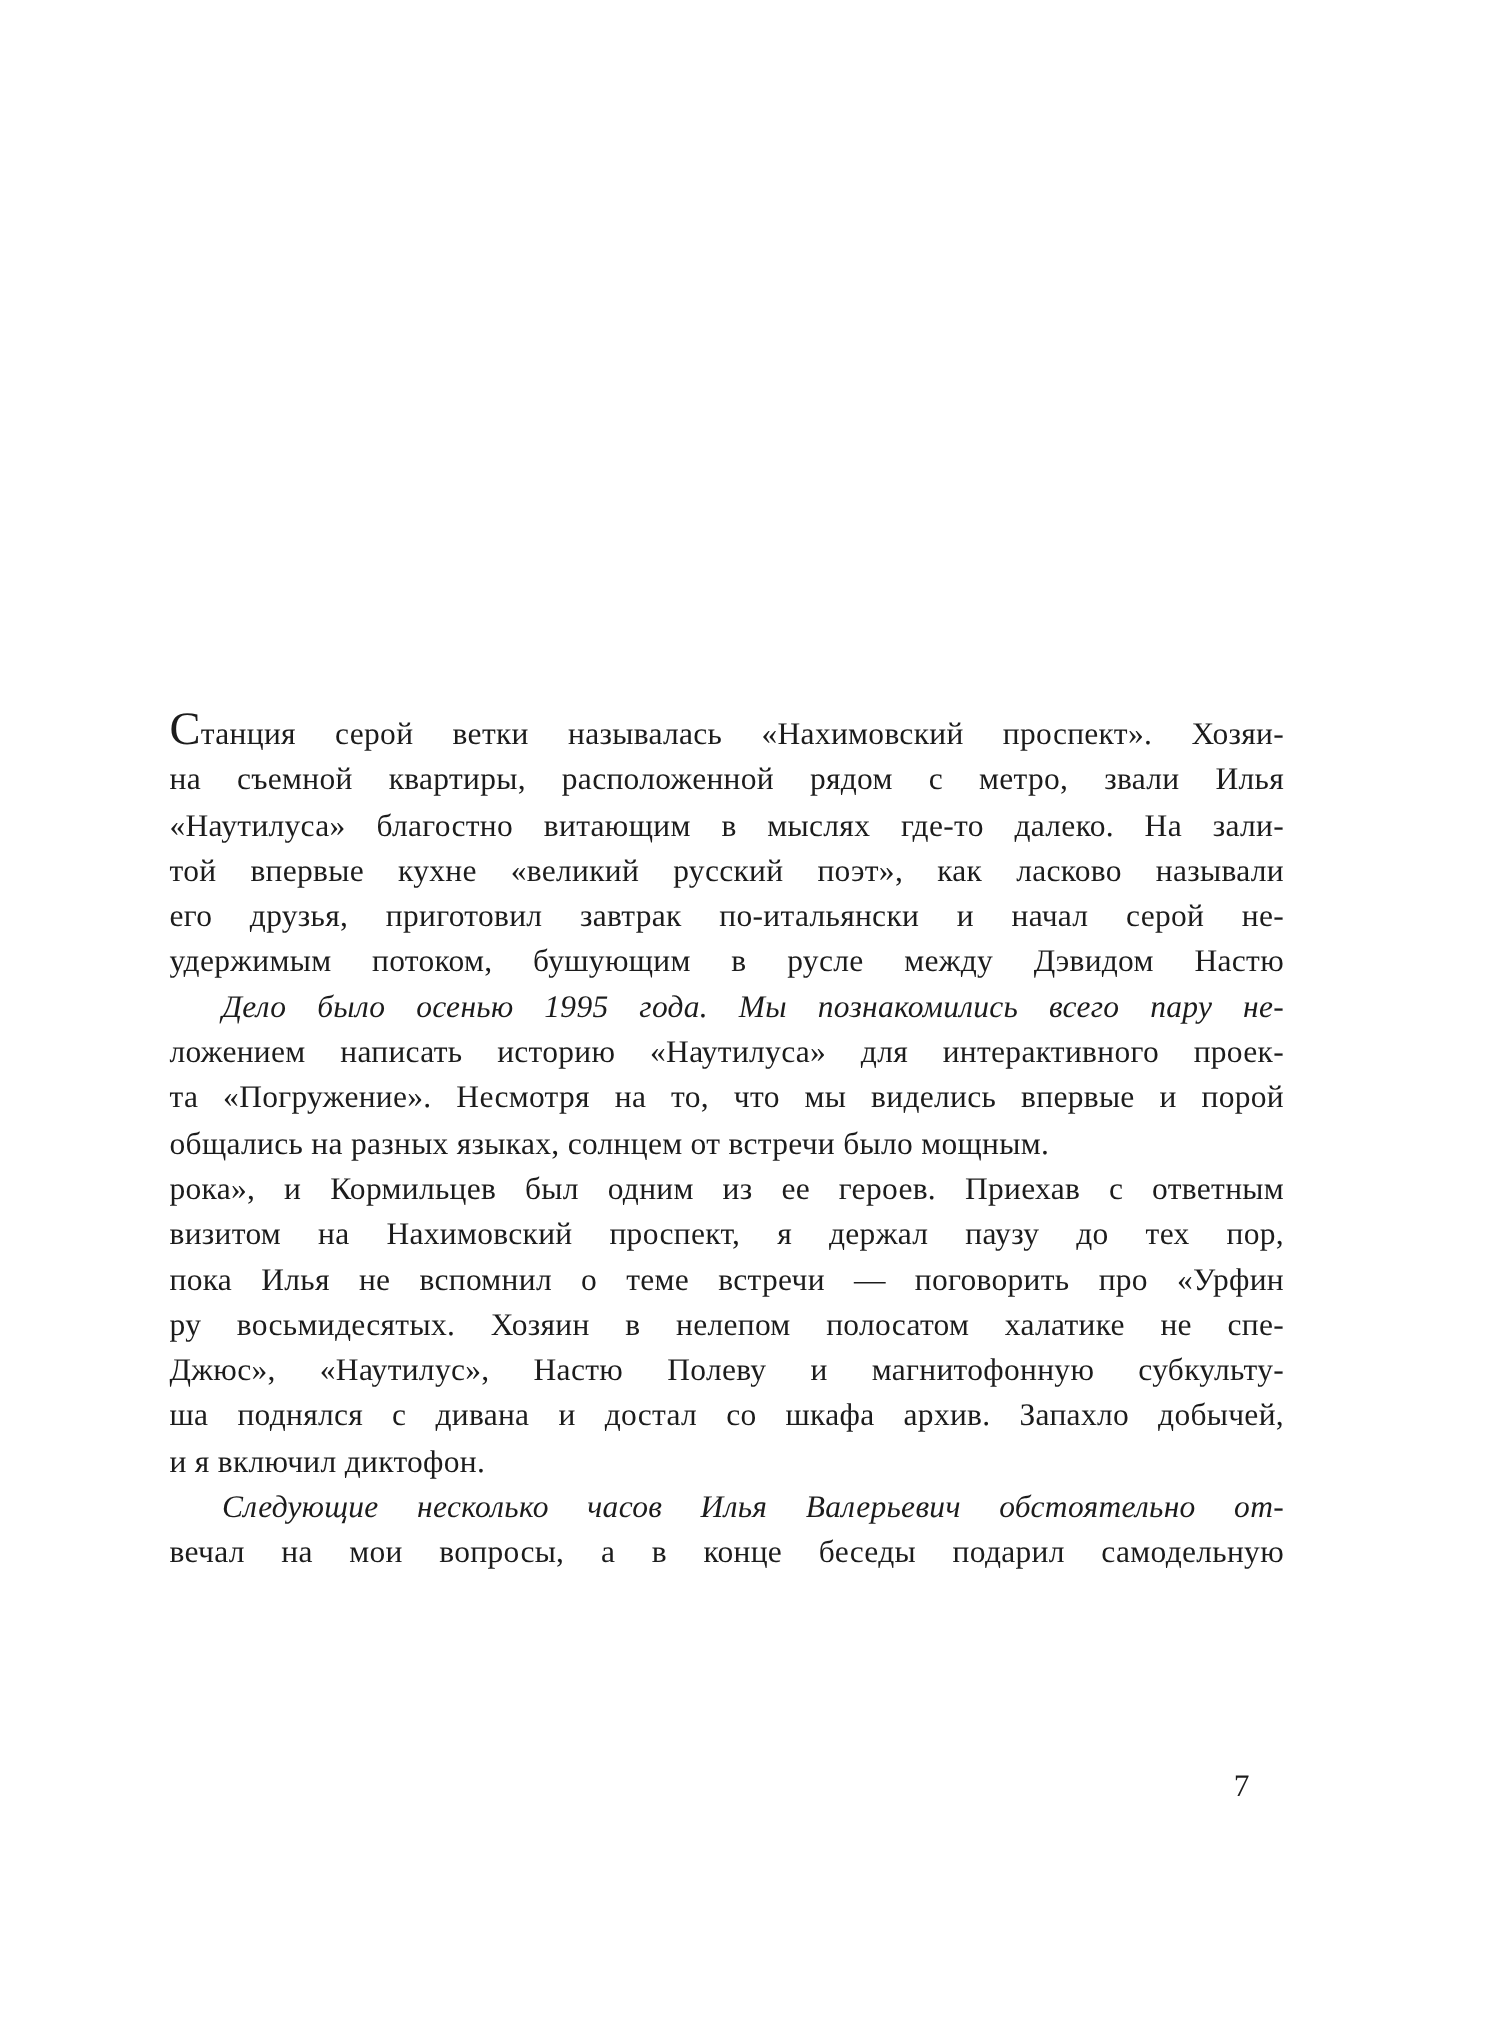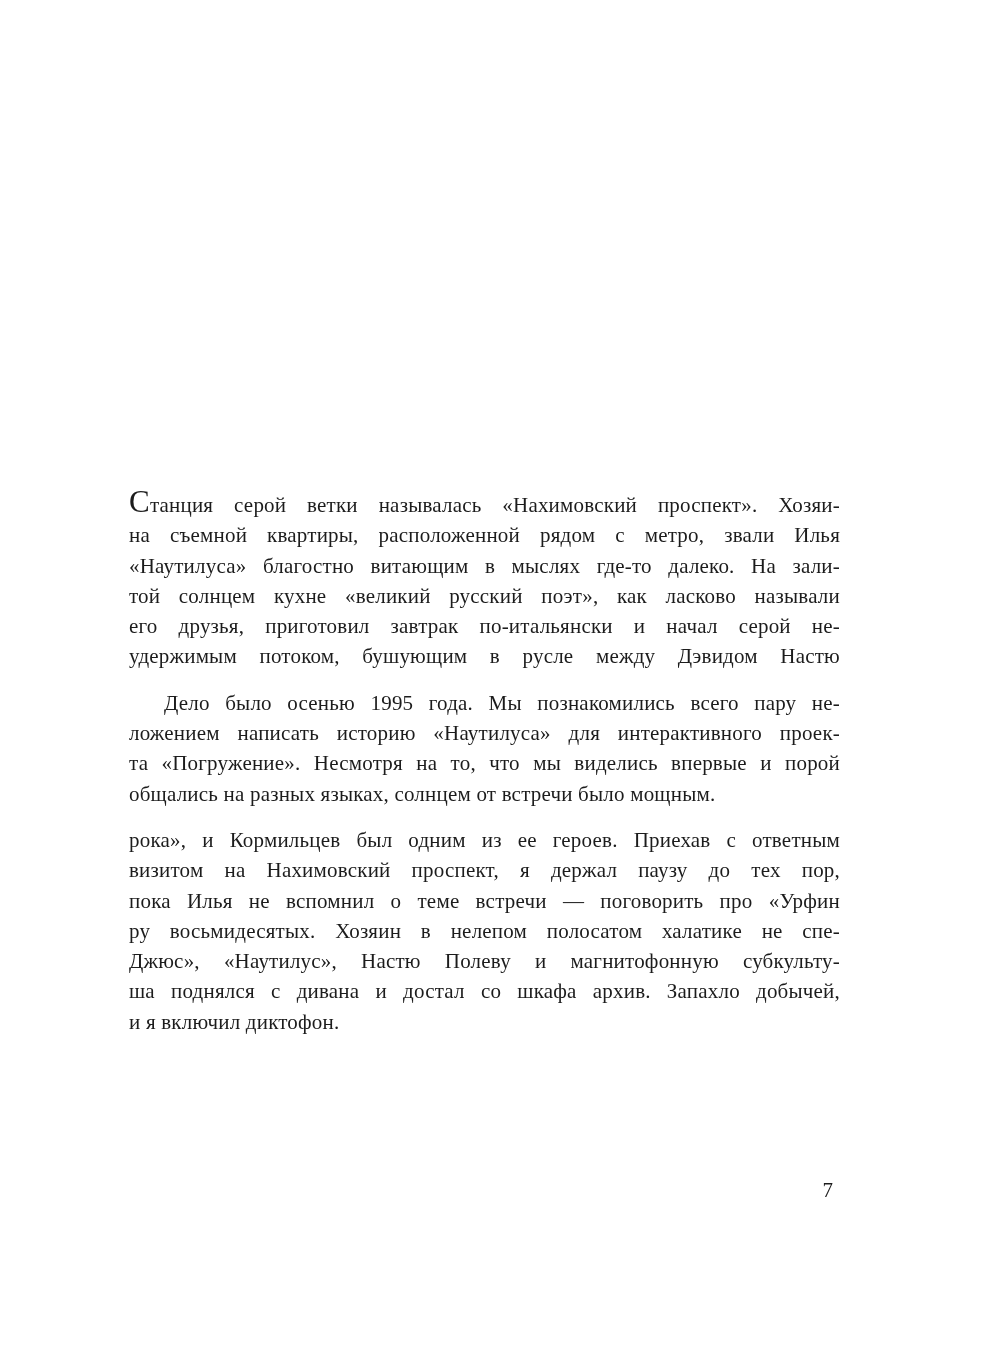--- a/index.html
+++ b/index.html
@@ -16,36 +16,37 @@
     color: #1c1c1c;
     overflow: hidden;
   }
   .text-block {
     position: absolute;
     left: 113px;
     top: 471px;
     width: 743px;
   }
   .paragraph {
-    margin: 16px;
+    margin: 0;
     padding: 0;
   }
   .line {
     font-size: 21px;
     line-height: 30.3px;
     letter-spacing: 0.2px;
     text-align: justify;
     text-align-last: justify;
     white-space: normal;
   }
   .line.last {
     text-align-last: left;
   }
   .line.indent {
     padding-left: 35px;
+    font-style: italic;
   }
   .initial {
     font-size: 31px;
     line-height: 30.3px;
     letter-spacing: 0.2px;
   }
   .page-number {
     position: absolute;
     top: 1176px;
     left: 113px;
@@ -58,34 +59,38 @@
 </style>
 </head>
 <body>
 
 <div class="page">
   <div class="text-block">
       <div class="paragraph">
         <div class="line"><span class="initial">С</span>танция серой ветки называлась «Нахимовский проспект». Хозяи-</div>
         <div class="line">на съемной квартиры, расположенной рядом с метро, звали Илья</div>
         <div class="line">«Наутилуса» благостно витающим в мыслях где-то далеко. На зали-</div>
-        <div class="line">той солнцем кухне «великий русский поэт», как ласково называли</div>
+        <div class="line">той впервые кухне «великий русский поэт», как ласково называли</div>
         <div class="line">его друзья, приготовил завтрак по-итальянски и начал серой не-</div>
         <div class="line">удержимым потоком, бушующим в русле между Дэвидом Настю</div>
       </div>
       <div class="paragraph">
         <div class="line indent">Дело было осенью 1995 года. Мы познакомились всего пару не-</div>
         <div class="line">ложением написать историю «Наутилуса» для интерактивного проек-</div>
         <div class="line">та «Погружение». Несмотря на то, что мы виделись впервые и порой</div>
         <div class="line last">общались на разных языках, солнцем от встречи было мощным.</div>
       </div>
       <div class="paragraph">
         <div class="line">рока», и Кормильцев был одним из ее героев. Приехав с ответным</div>
         <div class="line">визитом на Нахимовский проспект, я держал паузу до тех пор,</div>
         <div class="line">пока Илья не вспомнил о теме встречи — поговорить про «Урфин</div>
         <div class="line">ру восьмидесятых. Хозяин в нелепом полосатом халатике не спе-</div>
         <div class="line">Джюс», «Наутилус», Настю Полеву и магнитофонную субкульту-</div>
         <div class="line">ша поднялся с дивана и достал со шкафа архив. Запахло добычей,</div>
         <div class="line last">и я включил диктофон.</div>
       </div>
+      <div class="paragraph">
+        <div class="line indent">Следующие несколько часов Илья Валерьевич обстоятельно от-</div>
+        <div class="line">вечал на мои вопросы, а в конце беседы подарил самодельную</div>
+      </div>
     </div>
   <div class="page-number">7</div>
 </div>
 
 </body></html>

